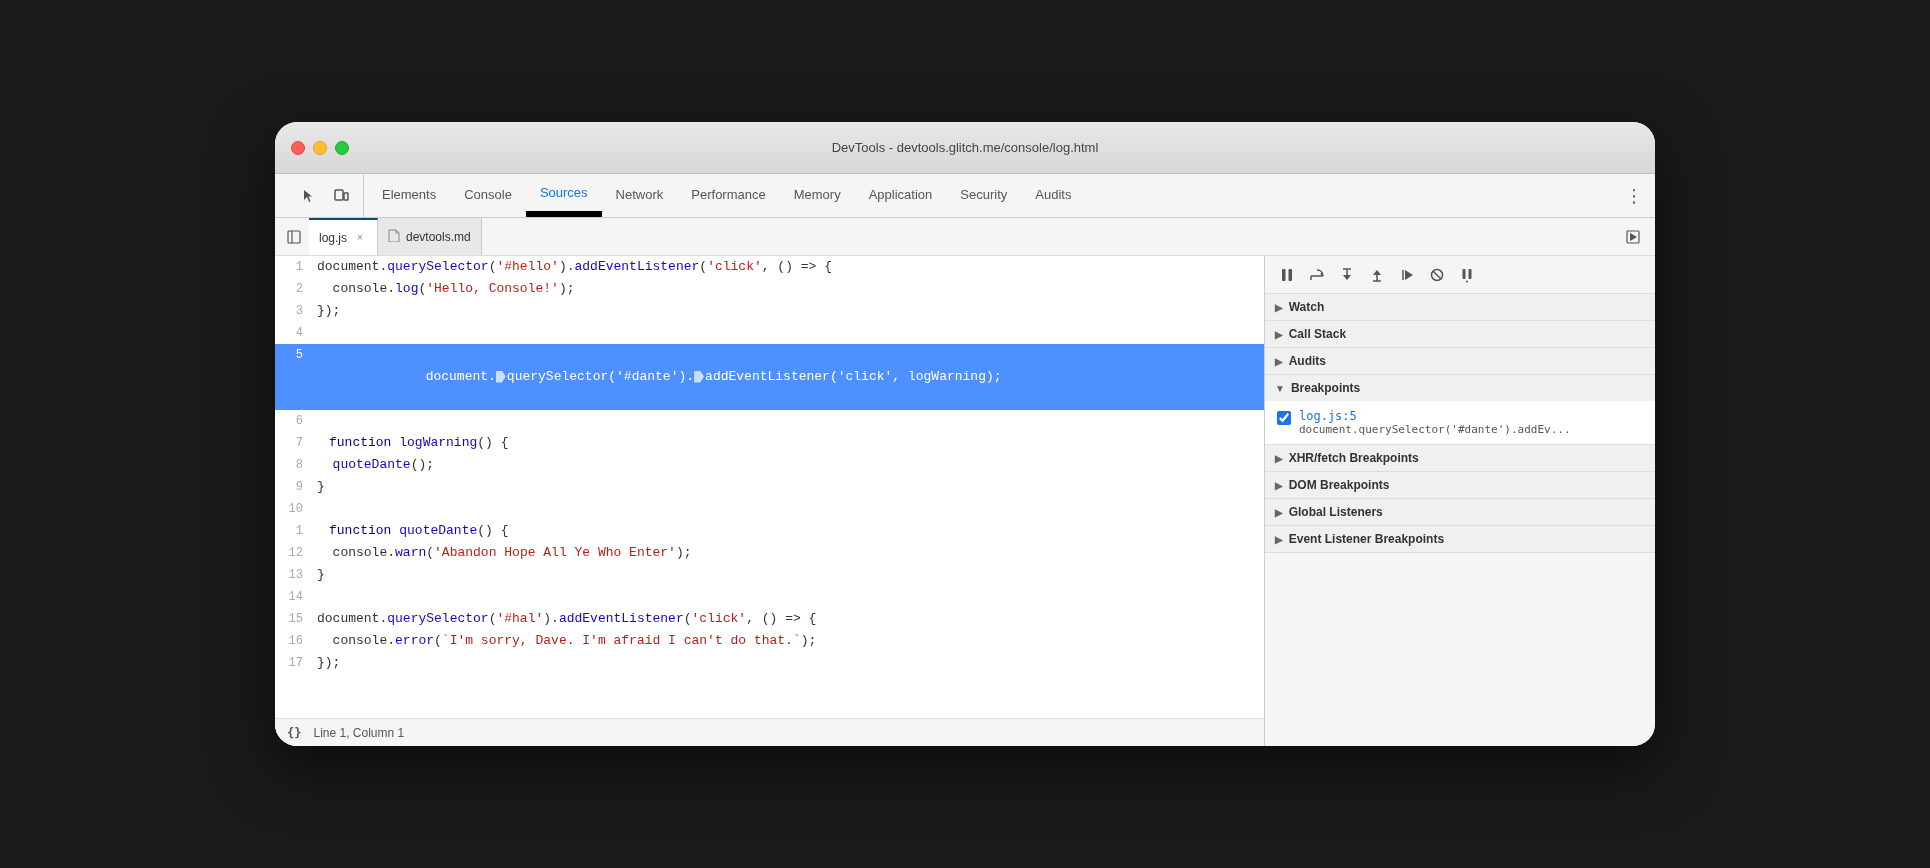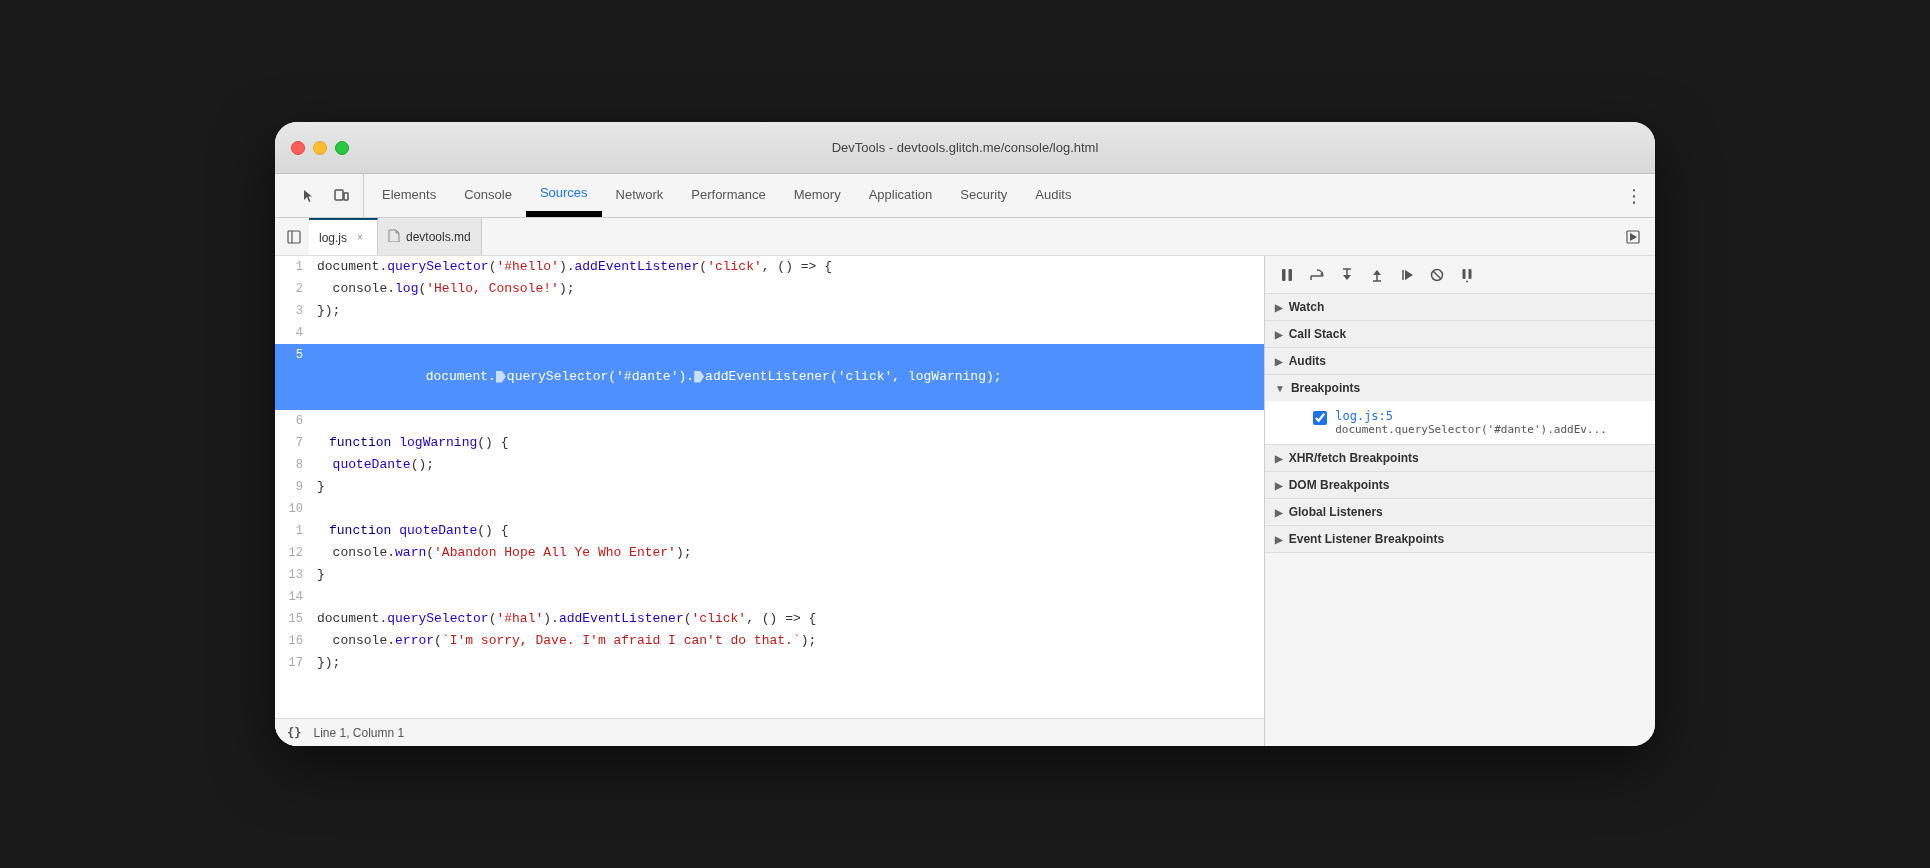--- a/index.html
+++ b/index.html
@@ -291,21 +291,20 @@
     }
     .panel-content {
       background: white;
       padding: 4px 0;
     }
     .breakpoint-item {
       display: flex;
       align-items: flex-start;
       padding: 4px 12px;
       gap: 8px;
-      justify-content: center;
     }
     .bp-checkbox {
       width: 14px;
       height: 14px;
       accent-color: #1a73e8;
       flex-shrink: 0;
       margin-top: 2px;
     }
     .bp-info {
       display: flex;

